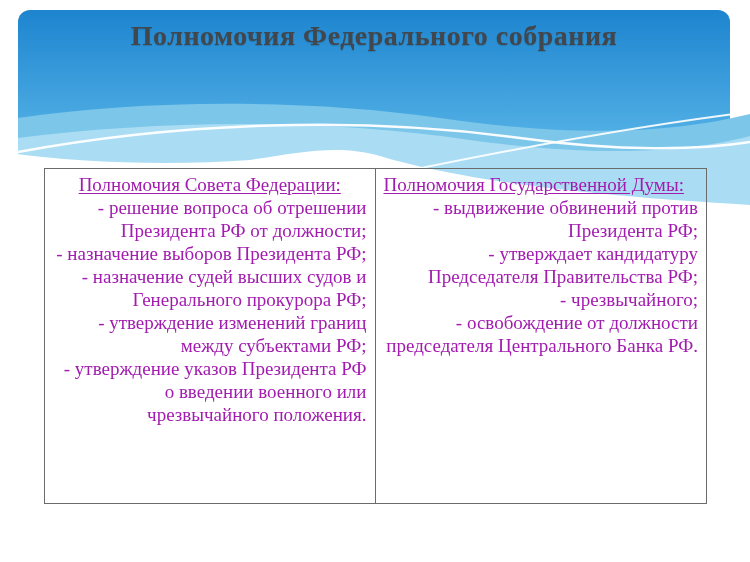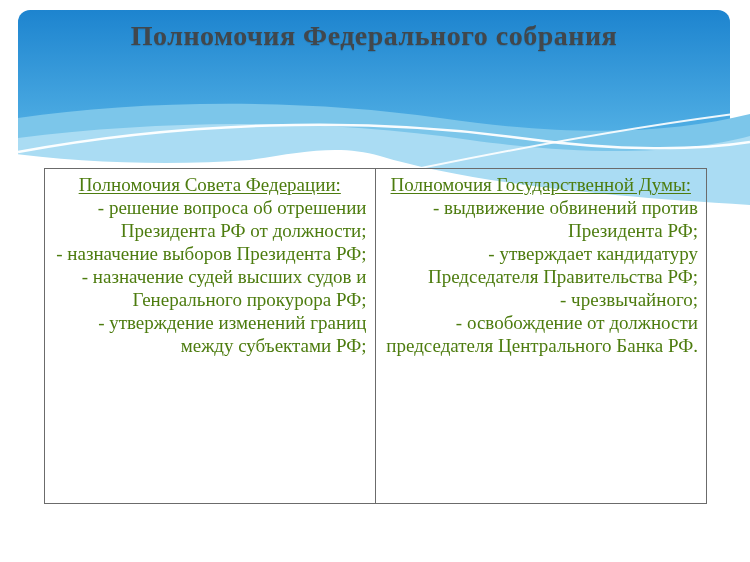--- a/index.html
+++ b/index.html
@@ -38,30 +38,30 @@
     display: flex;
     border: 1px solid #6b6b6b;
     background: transparent;
   }
   .col {
     flex: 1 1 50%;
     box-sizing: border-box;
     padding: 4px 8px;
     font-size: 19px;
     line-height: 23px;
-    color: #4d7c0f;
+    color: #a21caf;
     overflow: hidden;
   }
   .col-left { border-right: 1px solid #6b6b6b; }
   .col-header {
     text-decoration: underline;
     text-underline-offset: 2px;
   }
   .col-left .col-header { text-align: center; }
-  .col-right .col-header { text-align: center; }
+  .col-right .col-header { text-align: left; }
   .power-item { text-align: right; }
 </style>
 </head>
 <body>
 
 <div class="slide">
 
   <svg class="bg-svg" viewBox="0 0 750 562" aria-hidden="true">
     <defs>
       <linearGradient id="bannerGrad" x1="0" y1="0" x2="0" y2="1">
@@ -84,20 +84,21 @@
   <div class="slide-title">Полномочия Федерального собрания</div>
 
   <div class="powers-table">
 
     <div class="col col-left">
       <div class="col-header">Полномочия Совета Федерации:</div>
       <div class="power-item">- решение вопроса об отрешении Президента РФ от должности;</div>
       <div class="power-item">- назначение выборов Президента РФ;</div>
       <div class="power-item">- назначение судей высших судов и Генерального прокурора РФ;</div>
       <div class="power-item">- утверждение изменений границ между субъектами РФ;</div>
+      <div class="power-item">- утверждение указов Президента РФ о введении военного или  чрезвычайного положения.</div>
     </div>
 
     <div class="col col-right">
       <div class="col-header">Полномочия Государственной Думы:</div>
       <div class="power-item">- выдвижение обвинений против Президента РФ;</div>
       <div class="power-item">- утверждает кандидатуру Председателя Правительства РФ;</div>
       <div class="power-item">- чрезвычайного;</div>
       <div class="power-item">- освобождение от должности председателя Центрального Банка РФ.</div>
     </div>
 

